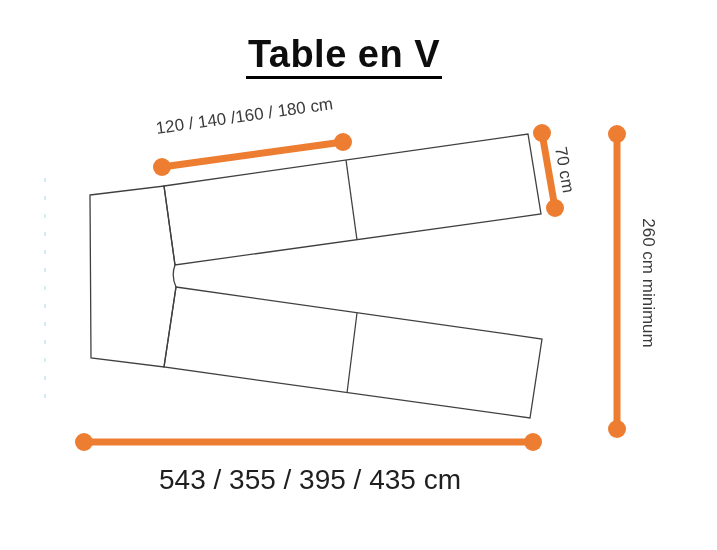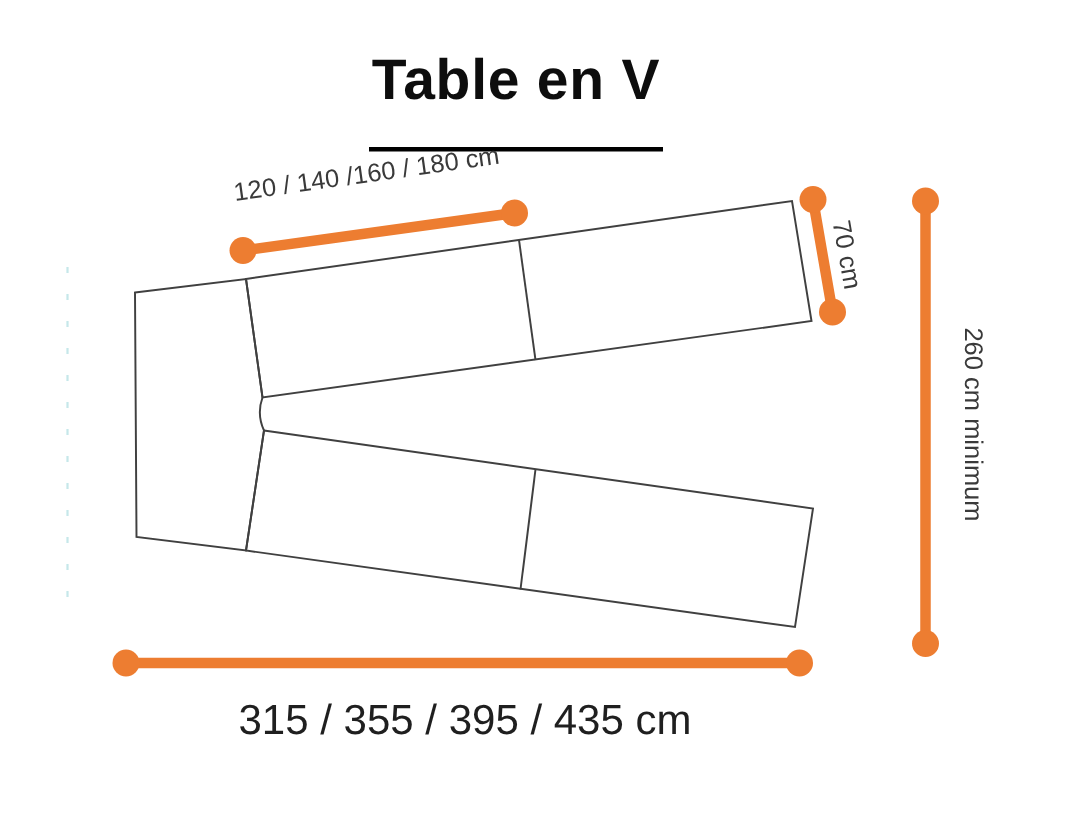--- a/index.html
+++ b/index.html
@@ -23,21 +23,21 @@
     text-align: center;
     margin: 0;
   }
   .title-text {
     display: inline-block;
     font-size: 38px;
     font-weight: 700;
     color: #0d0d0d;
     letter-spacing: 0.5px;
     border-bottom: 3px solid #000000;
-    padding: 0 2px 22px 2px;
+    padding: 0 2px 0 2px;
     line-height: 1.1;
   }
   svg.scene {
     position: absolute;
     top: 0;
     left: 0;
   }
   .dim-label {
     position: absolute;
     font-size: 17px;
@@ -118,15 +118,15 @@
       <circle cx="533" cy="442" r="9" fill="#ED7D31"></circle>
     </g>
   </svg>
 
   <div class="dim-label label-segment-length">120 / 140 /160 / 180 cm</div>
 
   <div class="dim-label label-depth">70 cm</div>
 
   <div class="dim-label label-height">260 cm minimum</div>
 
-  <div class="dim-label label-total-width">315 / 355 / 395 / 435 cm</div>
+  <div class="dim-label label-total-width">543 / 355 / 395 / 435 cm</div>
 
 </div>
 
 </body></html>

